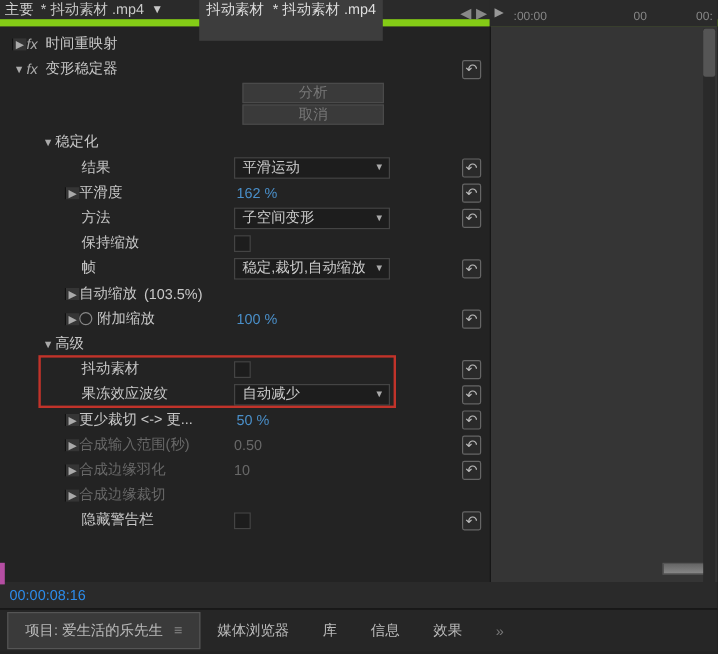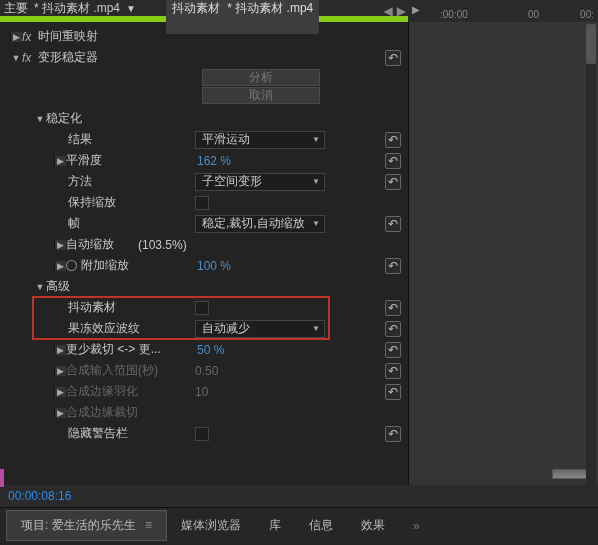--- a/index.html
+++ b/index.html
@@ -263,21 +263,21 @@
   <span class="tab">
     <span>抖动素材</span>
     <span style="margin-left:4px;">* 抖动素材 .mp4</span>
   </span>
   <div class="nav-arrows">
     <span>◀</span>
     <span>▶</span>
   </div>
   <div class="timeline">
     <span class="play">▶</span>
-    <span style="left:32px;">:00:00</span>
+    <span style="left:20px;">:00:00</span>
     <span style="left:120px;">00</span>
     <span style="right:4px;">00:</span>
   </div>
 </div>
 
 <div class="content">
   <div class="panel">
 
     <div class="row">
       <span class="caret right"></span>
@@ -351,21 +351,21 @@
         <div class="dropdown">稳定,裁切,自动缩放</div>
       </div>
       <div class="reset-col">
           <div class="reset-icon">↶</div>
         </div>
     </div>
 
     <div class="row indent3">
       <span class="caret right" style="margin-left:-14px;"></span>
       <span class="label">自动缩放</span>
-      <span style="margin-left:24px;">(103.5%)</span>
+      <span style="margin-left:6px;">(103.5%)</span>
     </div>
 
     <div class="row indent3">
       <span class="caret right" style="margin-left:-14px;"></span>
       <span class="circle-o"></span>
       <span class="label">附加缩放</span>
       <div class="field-col">
           <span class="link-val">100 %</span>
         </div>
       <div class="reset-col">

